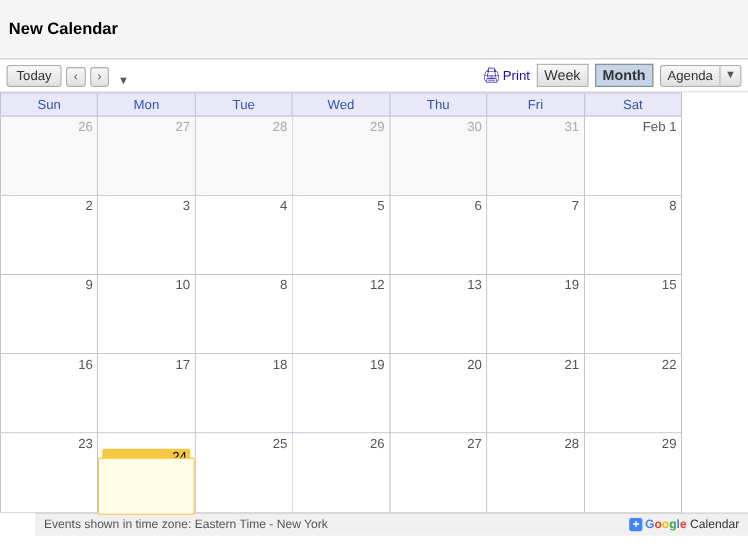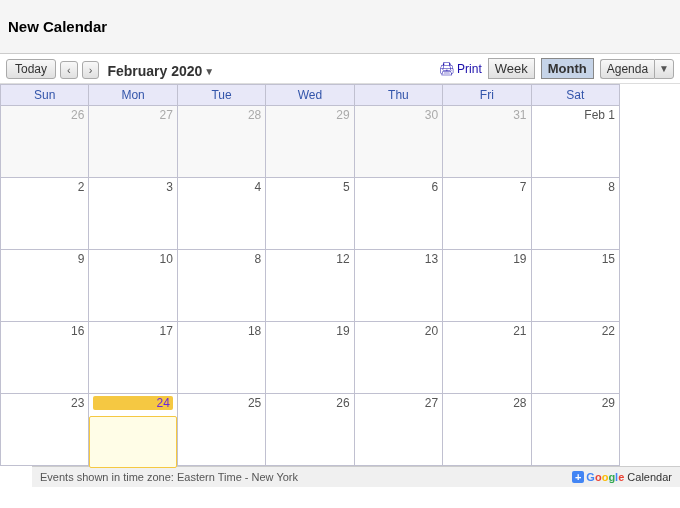--- a/index.html
+++ b/index.html
@@ -132,23 +132,24 @@
       display: block;
     }
     .day-num.other {
       color: #aaa;
     }
     td.today-cell {
       background: #fffde7;
     }
     td.today-cell .day-num {
       background: #f5c842;
-      color: #6d28d9;
+      color: #000000;
       border-radius: 2px;
       padding: 0 3px;
+      margin-top: 12px;
     }
 
     
     #footer {
       display: flex;
       align-items: center;
       justify-content: space-between;
       padding: 4px 8px;
       font-size: 11px;
       color: #555;
@@ -191,21 +192,20 @@
 
 <div style="padding: 18px 8px; border-bottom: 1px solid #ccc; background: #f5f5f5;">
   <span style="font-size:15px; font-weight:bold; color:#000;">New Calendar</span>
 </div>
 
 <div class="toolbar-row">
   <button class="today-btn">Today</button>
   <button class="nav-btn">‹</button>
   <button class="nav-btn">›</button>
   <span class="month-label">
-    <span>February 2020</span>
     <span class="dropdown-arrow">▼</span>
   </span>
   <div class="toolbar-right">
     <a class="print-btn">
       <span class="print-icon">🖨</span>
       <span>Print</span>
     </a>
     <button class="view-btn">Week</button>
     <button class="view-btn active">Month</button>
     <span style="display:flex;">

